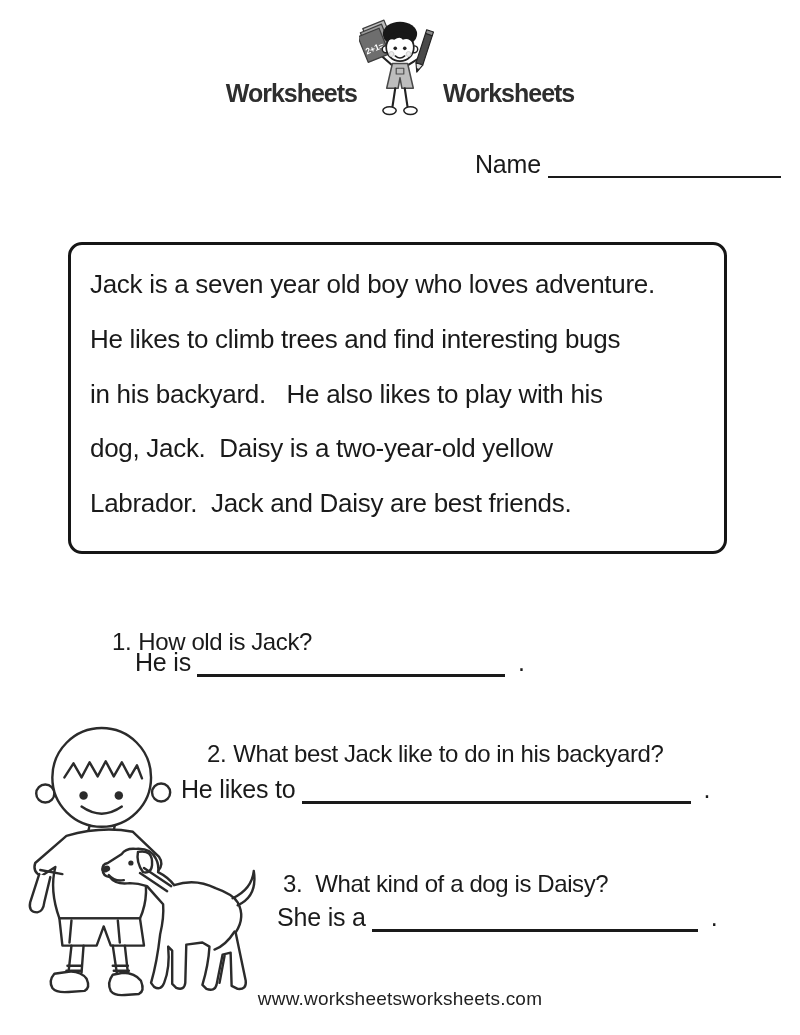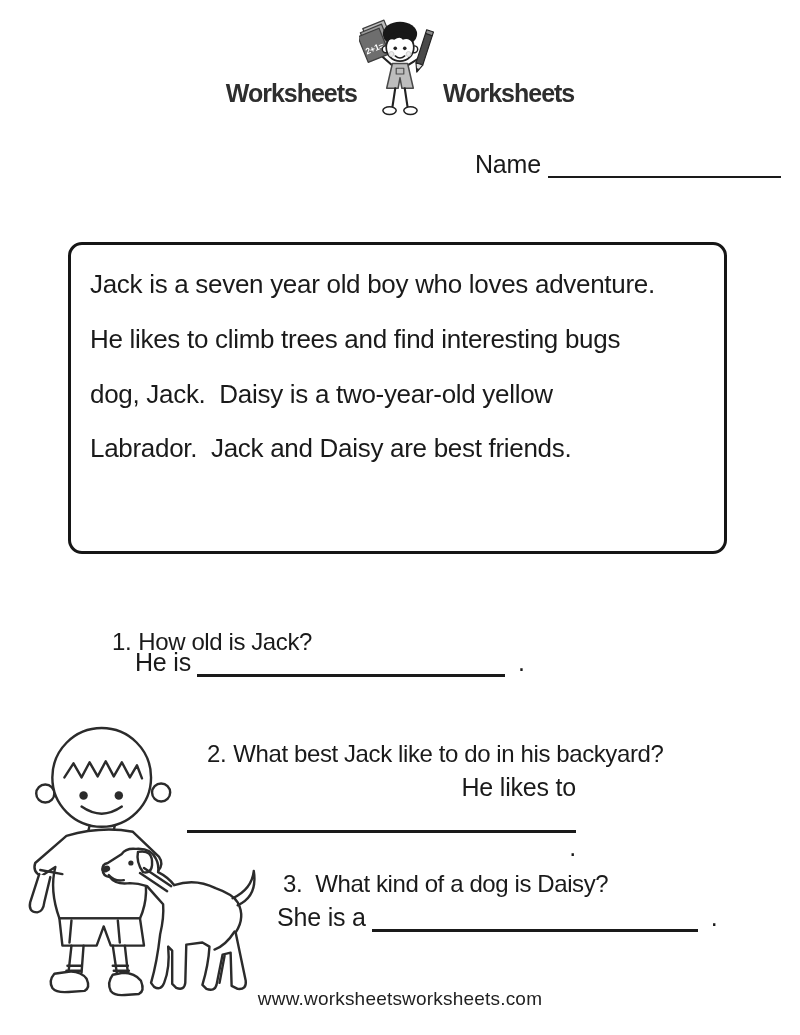--- a/index.html
+++ b/index.html
@@ -50,21 +50,21 @@
   .question{position:absolute;font-size:24px;letter-spacing:-0.4px;white-space:pre;}
   .question .qtext{margin-left:7px;}
   .q1{left:87px;top:600px;}
   .q2{left:182px;top:712px;}
   .q3{left:258px;top:842px;}
   .q3 .qtext{margin-left:13px;}
   .answer{position:absolute;display:flex;align-items:flex-end;font-size:25px;}
   .blank{display:inline-block;border-bottom:3px solid #1a1a1a;height:28px;margin-left:6px;}
   .a1{left:135px;top:646px;}
   .a1 .blank{width:308px;}
-  .a2{left:181px;top:773px;flex-direction:column;}
+  .a2{left:181px;top:773px;}
   .a2 .blank{width:389px;}
   .a3{left:277px;top:901px;}
   .a3 .blank{width:326px;}
   .period{margin-left:13px;}
   
   .illustration{position:absolute;left:24px;top:723px;width:242px;height:280px;}
   
   .footer{
     position:absolute;left:0;right:0;top:988px;
     text-align:center;font-size:19px;color:#222;letter-spacing:0.2px;
@@ -122,20 +122,21 @@
 
   <div class="name-row">
     <span>Name</span>
     <span class="name-blank"></span>
   </div>
 
 
   <div class="story-box">
     <div class="story-line">Jack is a seven year old boy who loves adventure.</div>
     <div class="story-line">He likes to climb trees and find interesting bugs</div>
+    <div class="story-line">in his backyard.   He also likes to play with his</div>
     <div class="story-line">dog, Jack.  Daisy is a two-year-old yellow</div>
     <div class="story-line">Labrador.  Jack and Daisy are best friends.</div>
   </div>
 
   <div class="question q1">
     <span>1.</span><span class="qtext">How old is Jack?</span>
   </div>
   <div class="answer a1">
     <span>He is</span>
     <span class="blank"></span>

